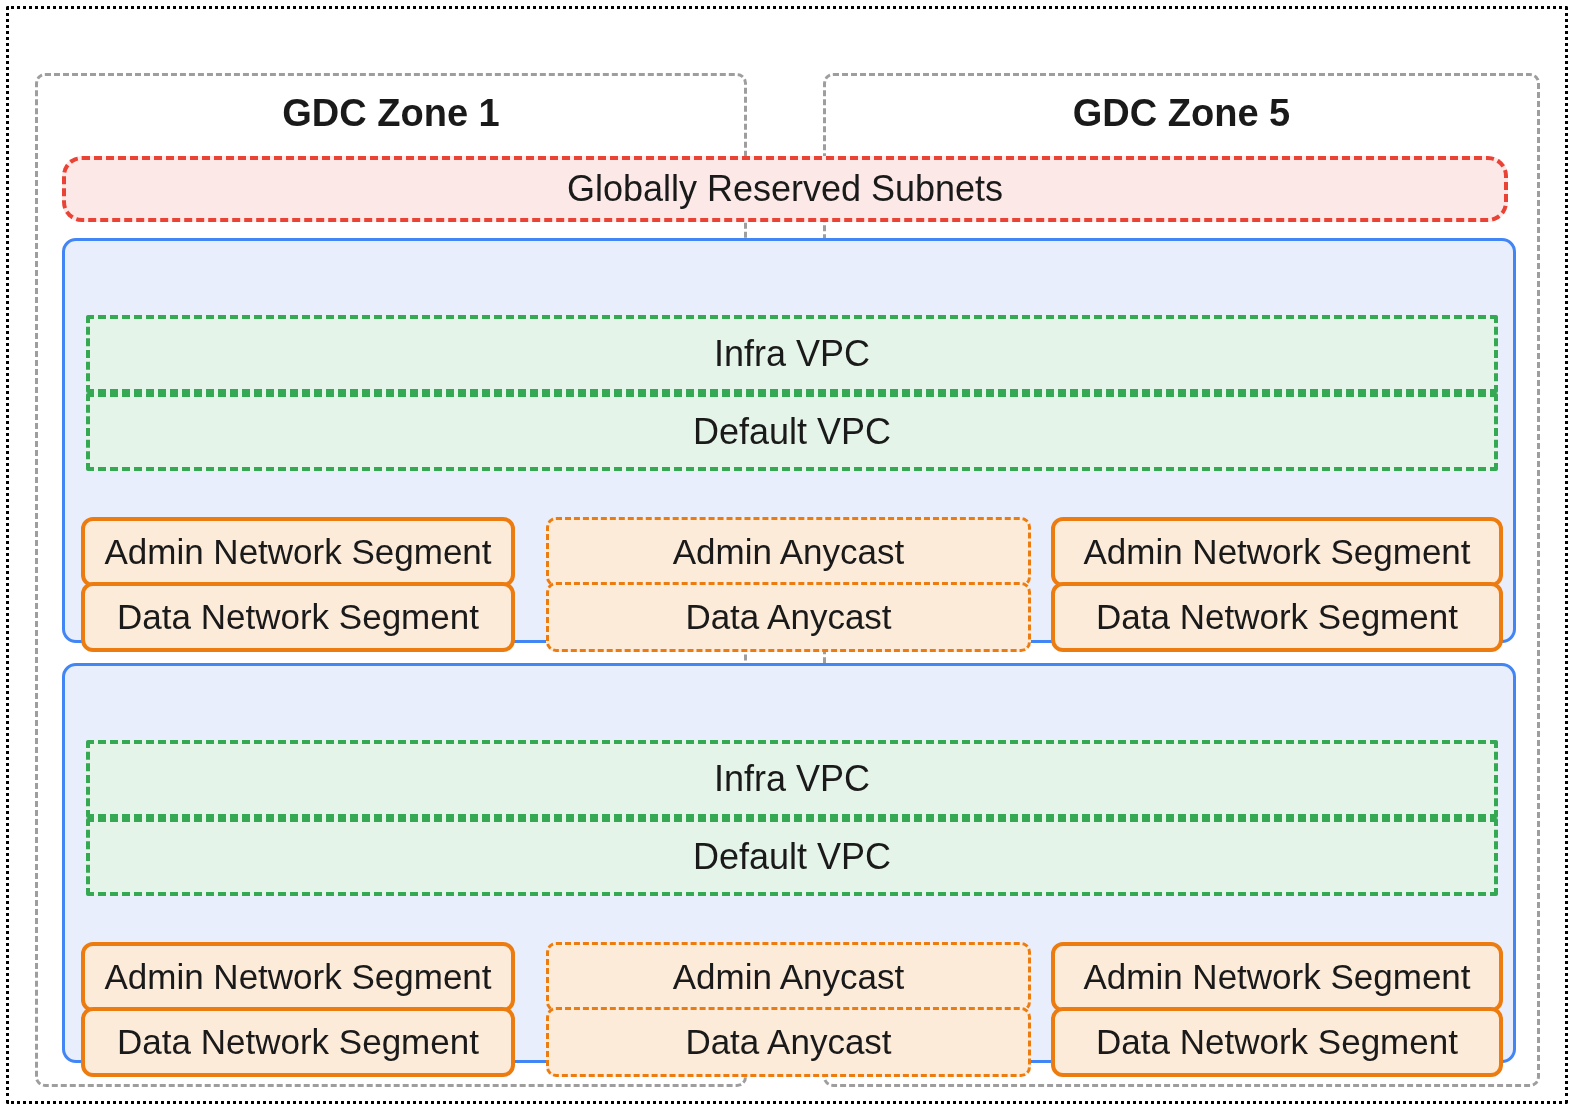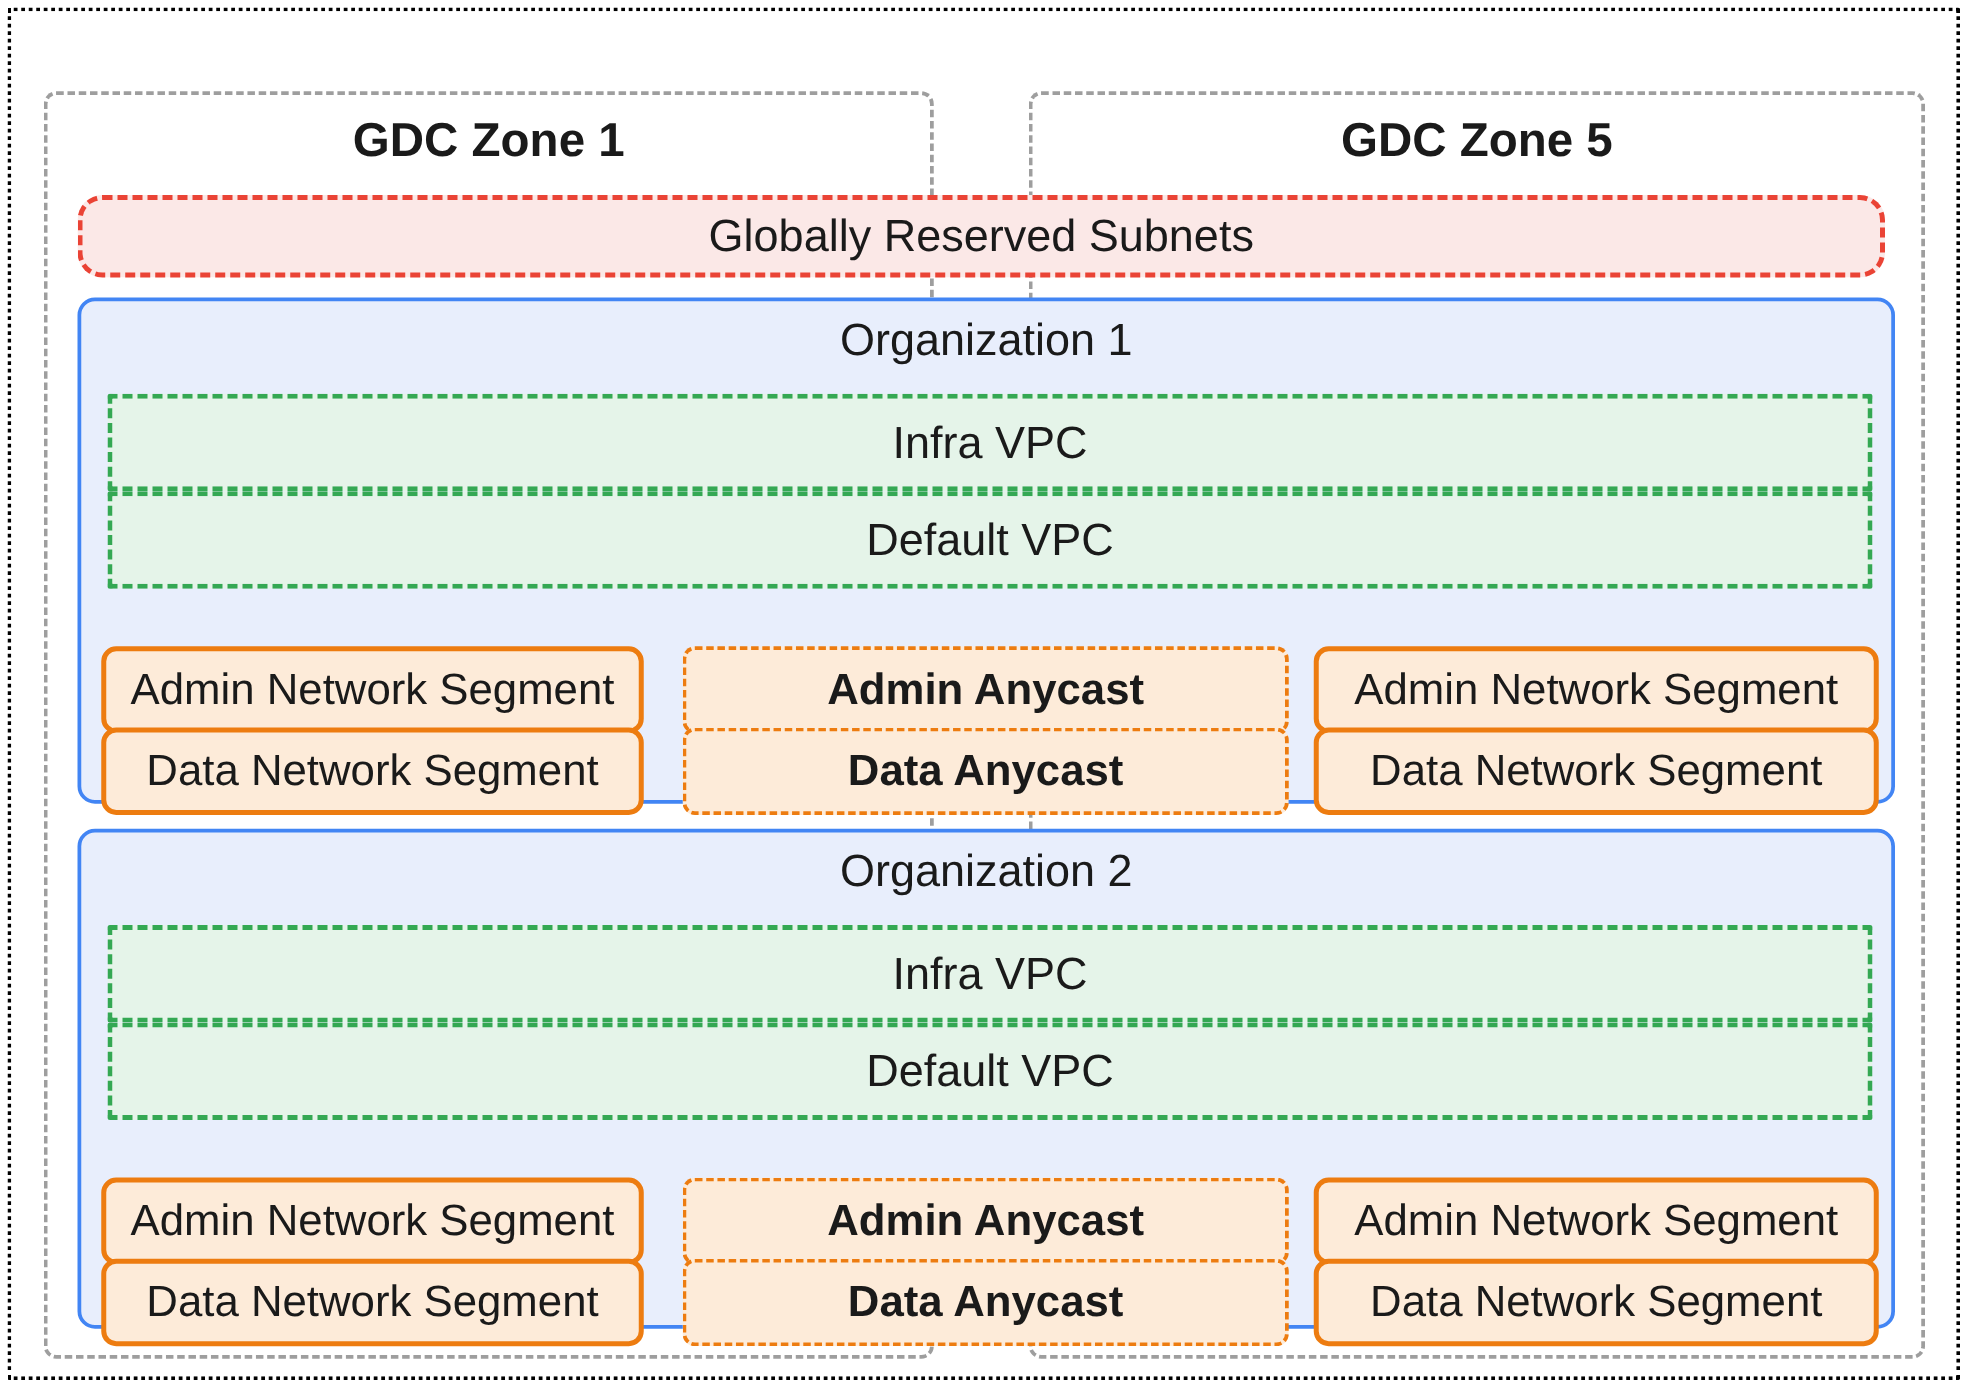--- a/index.html
+++ b/index.html
@@ -102,21 +102,21 @@
     display: flex; align-items: center; justify-content: center;
     font-size: 35px;
     text-align: center;
     margin-top: 48px;
   }
   .seg.solid  { border: 4px solid  var(--orange, #ed7c10); border-radius: 12px; }
   .seg.dashed { border: 3px dashed var(--orange, #ed7c10); border-radius: 10px; }
   .row-admin { top: 228px; }
   .row-data  { top: 293px; }
   .col-left  { left: 16px;  width: 434px; }
-  .col-mid   { left: 481px; width: 485px; font-weight: bold; }
+  .col-mid   { left: 481px; width: 485px; }
   .col-right { left: 986px; width: 452px; }
 </style>
 </head>
 <body>
 
 <div class="canvas">
 
   <div class="outer-border"></div>
 
 
@@ -124,33 +124,31 @@
     <div class="zone-label">GDC Zone 1</div>
   </div>
 
   <div class="zone zone-2">
     <div class="zone-label">GDC Zone 5</div>
   </div>
 
   <div class="reserved">Globally Reserved Subnets</div>
 
   <div class="org org-1">
-    <div class="org-title">Organization 1</div>
     <div class="vpc vpc-1">Infra VPC</div>
     <div class="vpc vpc-2">Default VPC</div>
     <div class="seg solid  row-admin col-left">Admin Network Segment</div>
     <div class="seg dashed row-admin col-mid">Admin Anycast</div>
     <div class="seg solid  row-admin col-right">Admin Network Segment</div>
     <div class="seg solid  row-data  col-left">Data Network Segment</div>
     <div class="seg dashed row-data  col-mid">Data Anycast</div>
     <div class="seg solid  row-data  col-right">Data Network Segment</div>
   </div>
 
   <div class="org org-2">
-    <div class="org-title">Organization 2</div>
     <div class="vpc vpc-1">Infra VPC</div>
     <div class="vpc vpc-2">Default VPC</div>
     <div class="seg solid  row-admin col-left">Admin Network Segment</div>
     <div class="seg dashed row-admin col-mid">Admin Anycast</div>
     <div class="seg solid  row-admin col-right">Admin Network Segment</div>
     <div class="seg solid  row-data  col-left">Data Network Segment</div>
     <div class="seg dashed row-data  col-mid">Data Anycast</div>
     <div class="seg solid  row-data  col-right">Data Network Segment</div>
   </div>
 

